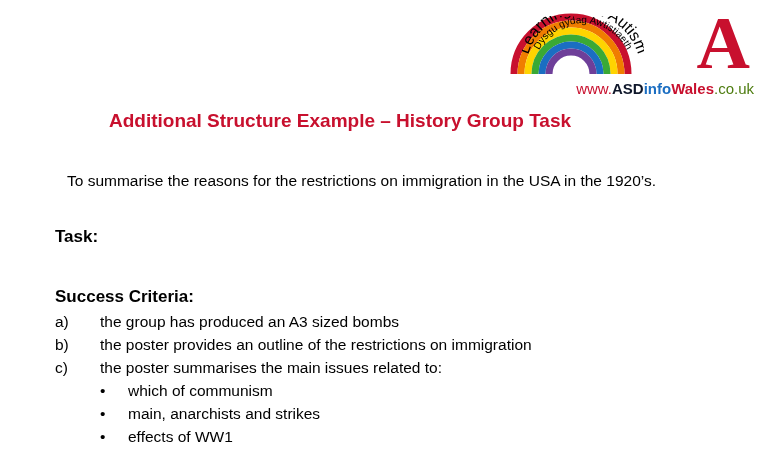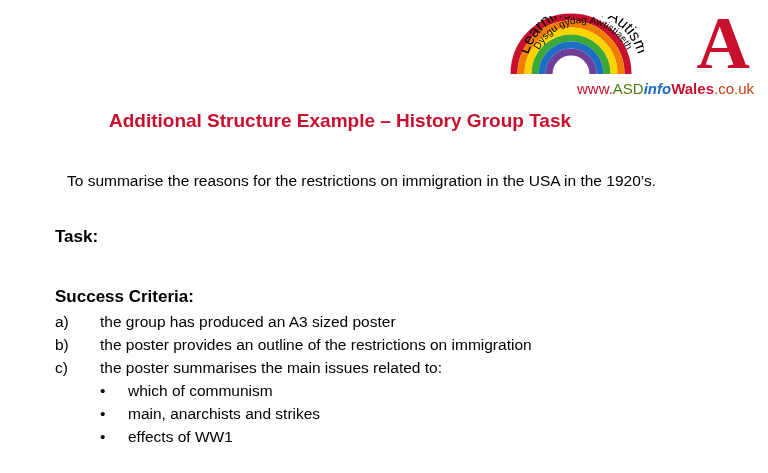--- a/index.html
+++ b/index.html
@@ -56,24 +56,24 @@
   }
   .logo-url {
     position: absolute;
     right: 2px;
     top: 74px;
     font-size: 15px;
     white-space: nowrap;
     font-family: "Liberation Sans", sans-serif;
   }
   .logo-url .www { color: #c8102e; }
-  .logo-url .asd { color: #4d7c0f; font-weight: normal; }
-  .logo-url .info { color: #1b6ec2; font-weight: bold; font-style: italic; }
+  .logo-url .asd { color: #0f172a; font-weight: bold; }
+  .logo-url .info { color: #1b6ec2; font-weight: bold; }
   .logo-url .wales { color: #c8102e; font-weight: bold; }
-  .logo-url .couk { color: #c2410c; }
+  .logo-url .couk { color: #4d7c0f; }
 
   
   .doc-title {
     position: absolute;
     top: 110px;
     left: 0;
     width: 680px;
     text-align: center;
     font-size: 19px;
     font-weight: bold;
@@ -177,21 +177,21 @@
     <div class="heading">Task:</div>
 
     <div class="spacer-lg"></div>
     <div class="spacer-md"></div>
 
     <div class="heading">Success Criteria:</div>
 
     <ul class="criteria-list">
       <li class="criteria-item">
         <span class="criteria-marker">a)</span>
-        <span class="criteria-text">the group has produced an A3 sized poster</span>
+        <span class="criteria-text">the group has produced an A3 sized bombs</span>
       </li>
       <li class="criteria-item">
         <span class="criteria-marker">b)</span>
         <span class="criteria-text">the poster provides an outline of the restrictions on immigration</span>
       </li>
       <li class="criteria-item">
         <span class="criteria-marker">c)</span>
         <span class="criteria-text">the poster summarises the main issues related to:</span>
       </li>
     </ul>

